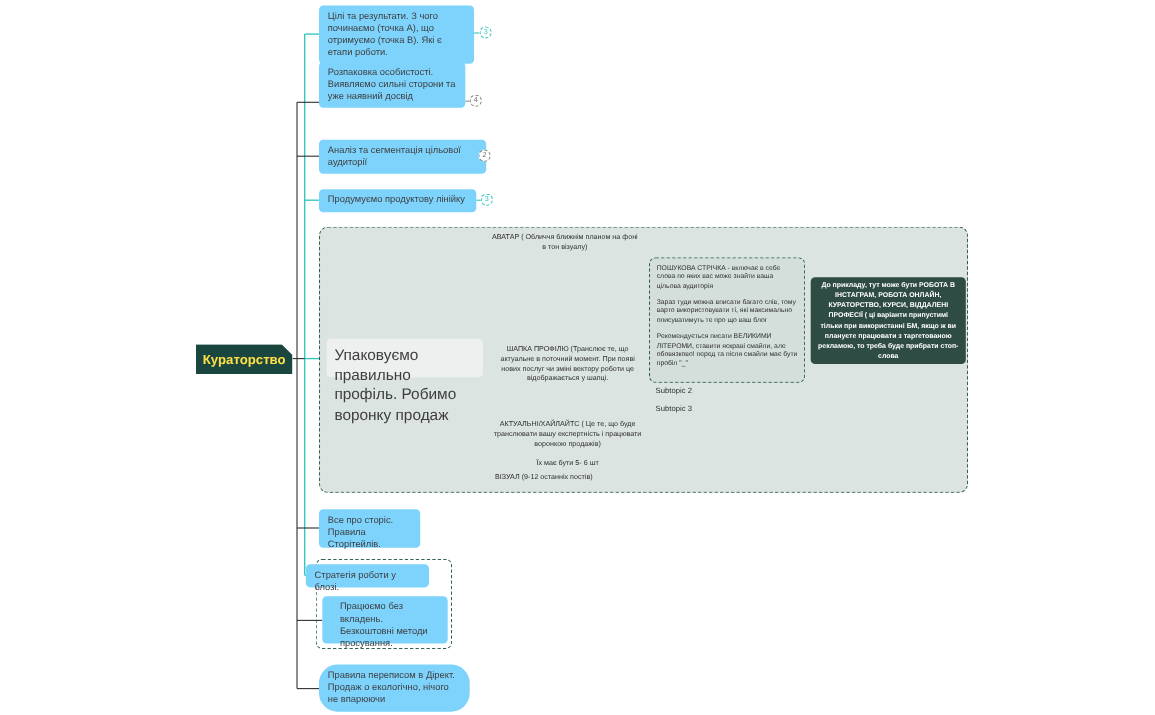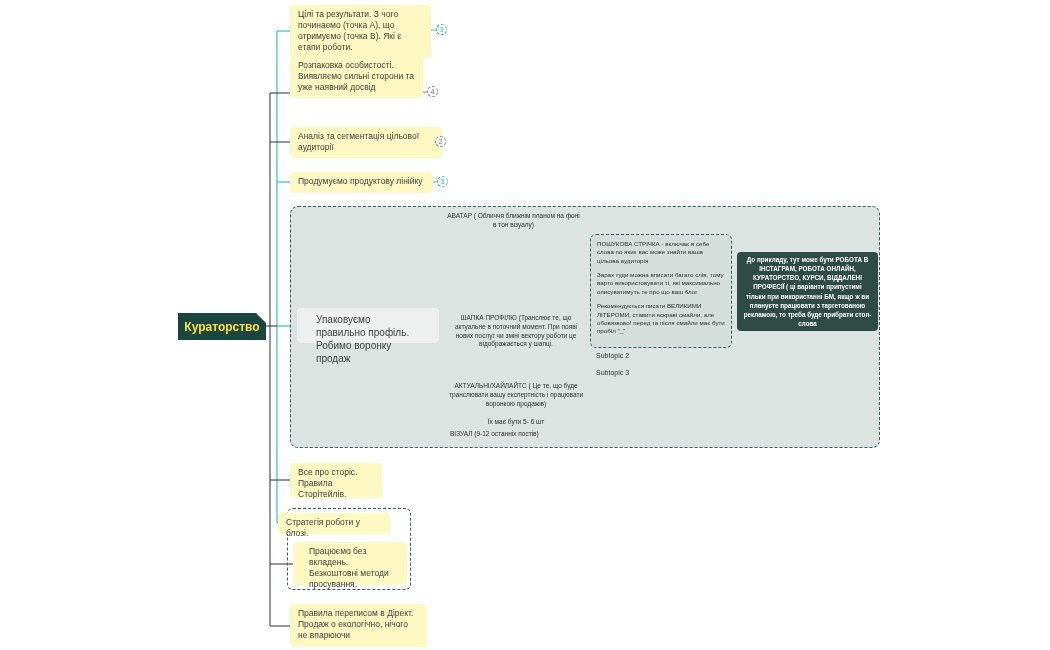--- a/index.html
+++ b/index.html
@@ -1,20 +1,20 @@
 <!DOCTYPE html>
 <html><head>
 <meta charset="utf-8">
 <style>
   html,body{margin:0;padding:0;background:#fff;}
   #canvas{position:relative;width:1050px;height:650px;background:#ffffff;overflow:hidden;
           font-family:"Liberation Sans",sans-serif;color:#3e3e3e;}
   svg.wires{position:absolute;left:0;top:0;width:1050px;height:650px;pointer-events:none;}
 
-  .node{position:absolute;background:#fef9c3;border-radius:4px;padding:4px 8px;
+  .node{position:absolute;background:#7dd3fc;border-radius:4px;padding:4px 8px;
         font-size:8.5px;line-height:1.3;color:#3e3e3e;box-sizing:border-box;}
   .root{position:absolute;left:178px;top:313px;width:88px;height:27px;background:#1b463f;
         color:#fde047;font-weight:bold;font-size:12px;display:flex;align-items:center;justify-content:center;
         clip-path:polygon(0 0,calc(100% - 10px) 0,100% 10px,100% 100%,0 100%);}
   .badge{position:absolute;width:11px;height:11px;border-radius:50%;font-size:6.5px;
          display:flex;align-items:center;justify-content:center;background:#fff;box-sizing:border-box;}
   .badge.teal{border:1px dashed #2ec6bb;color:#2ec6bb;}
   .badge.gray{border:1px dashed #8a8a8a;color:#6b6b6b;}
 
   .container1{position:absolute;left:290px;top:206px;width:590px;height:242px;background:#dce4e1;
@@ -88,21 +88,21 @@
   <div class="badge gray" style="left:427px;top:86px;">4</div>
 
   <div class="node" style="left:290px;top:127px;width:152px;height:31px;">Аналіз та сегментація цільової аудиторії</div>
   <div class="badge gray" style="left:435px;top:136px;">2</div>
 
   <div class="node" style="left:290px;top:172px;width:143px;height:21px;">Продумуємо продуктову лінійку</div>
   <div class="badge teal" style="left:437px;top:176px;">3</div>
 
   <div class="container1"></div>
 
-  <div class="subbox" style="left:297px;top:308px;width:142px;height:35px;padding:5px 19px;font-size:10px;line-height:1.3;">Упаковуємо правильно профіль. Робимо воронку продаж</div>
+  <div class="subbox" style="left:297px;top:308px;width:142px;height:35px;padding:5px 7px;font-size:14px;line-height:1.3;">Упаковуємо правильно профіль. Робимо воронку продаж</div>
 
   <div class="tinytext center" style="left:447px;top:212px;width:133px;">АВАТАР ( Обличчя ближнім планом на фоні в тон візуалу)</div>
 
   <div class="tinytext center" style="left:446px;top:314px;width:140px;">ШАПКА ПРОФІЛЮ (Транслює те, що актуальне в поточний момент. При появі нових послуг чи зміні вектору роботи це відображається у шапці.</div>
 
   <div class="poshukova">
     <p>ПОШУКОВА СТРІЧКА - включає в себе слова по яких вас може знайти ваша цільова аудиторія</p>
     <p>Зараз туди можна вписати багато слів, тому варто використовувати ті, які максимально описуватимуть те про що ваш блог</p>
     <p>Рекомендується писати ВЕЛИКИМИ ЛІТЕРОМИ, ставити яскраві смайли, але обовязково! перед та після смайли має бути пробіл "_"</p>
   </div>
@@ -121,15 +121,15 @@
   <div class="tinytext" style="left:450px;top:430px;width:140px;">ВІЗУАЛ (9-12 останніх постів)</div>
 
   <div class="node" style="left:290px;top:463px;width:92px;height:35px;">Все про сторіс. Правила Сторітейлів.</div>
 
   <div class="container2"></div>
 
   <div class="node" style="left:278px;top:513px;width:112px;height:21px;">Стратегія роботи у блозі.</div>
 
   <div class="node" style="left:293px;top:542px;width:114px;height:43px;padding-left:16px;">Працюємо без вкладень. Безкоштовні методи просування.</div>
 
-  <div class="node" style="left:290px;top:604px;width:137px;height:43px;">Правила переписом в Дірект. Продаж о екологічно, нічого не впарюючи</div>
+  <div class="node" style="left:290px;top:604px;width:137px;height:43px;border-radius:17px;">Правила переписом в Дірект. Продаж о екологічно, нічого не впарюючи</div>
 
 </div>
 
 </body></html>

